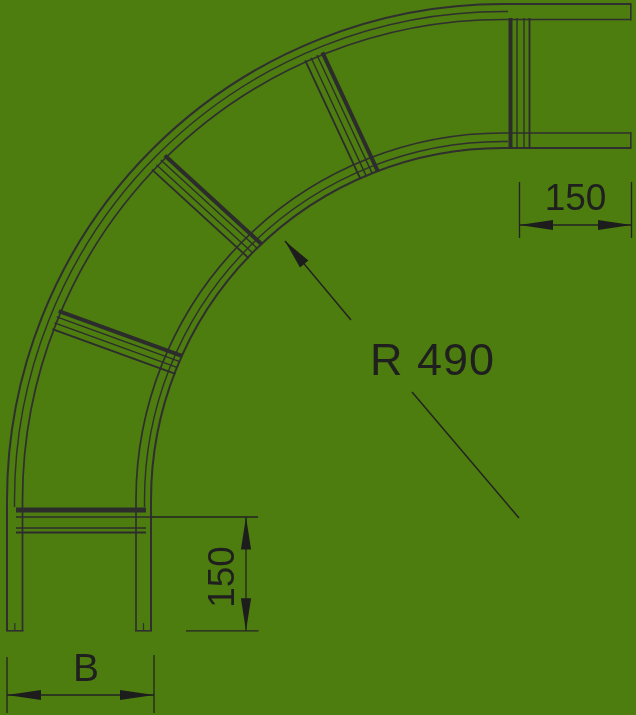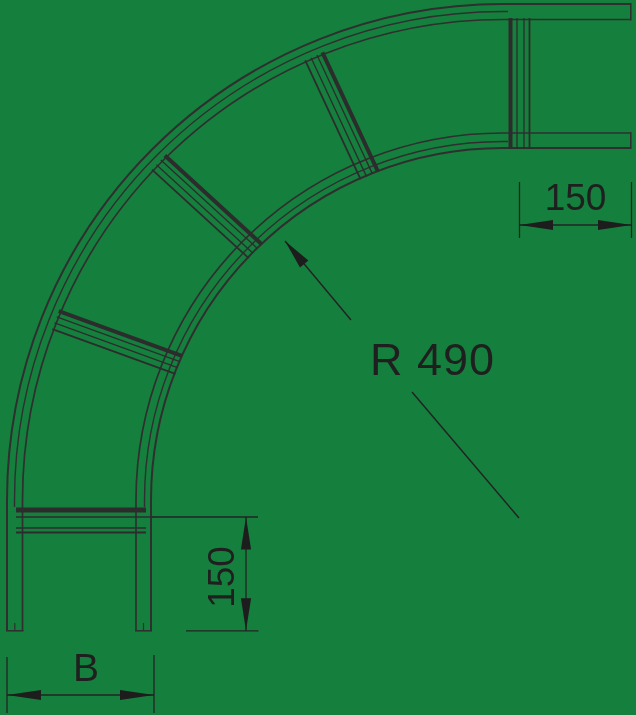--- a/index.html
+++ b/index.html
@@ -1,18 +1,18 @@
 <!DOCTYPE html>
 <html><head>
 <meta charset="utf-8">
 <style>
   html,body{margin:0;padding:0;background:#ffffff;}
   .stage{
     width:636px;height:715px;position:relative;overflow:hidden;
-    background:#15803d;
+    background:#4d7c0f;
     font-family:"Liberation Sans", sans-serif;
   }
   svg text{
     font-family:"Liberation Sans", sans-serif;
     fill:#1f1f1f;
   }
   .rail{stroke:#2f2f2f;fill:none;stroke-linecap:butt;}
   .rung{stroke:#2c2c2c;fill:none;}
   .dim{stroke:#232323;fill:none;}
   .dimfill{fill:#1d1d1d;stroke:none;}

